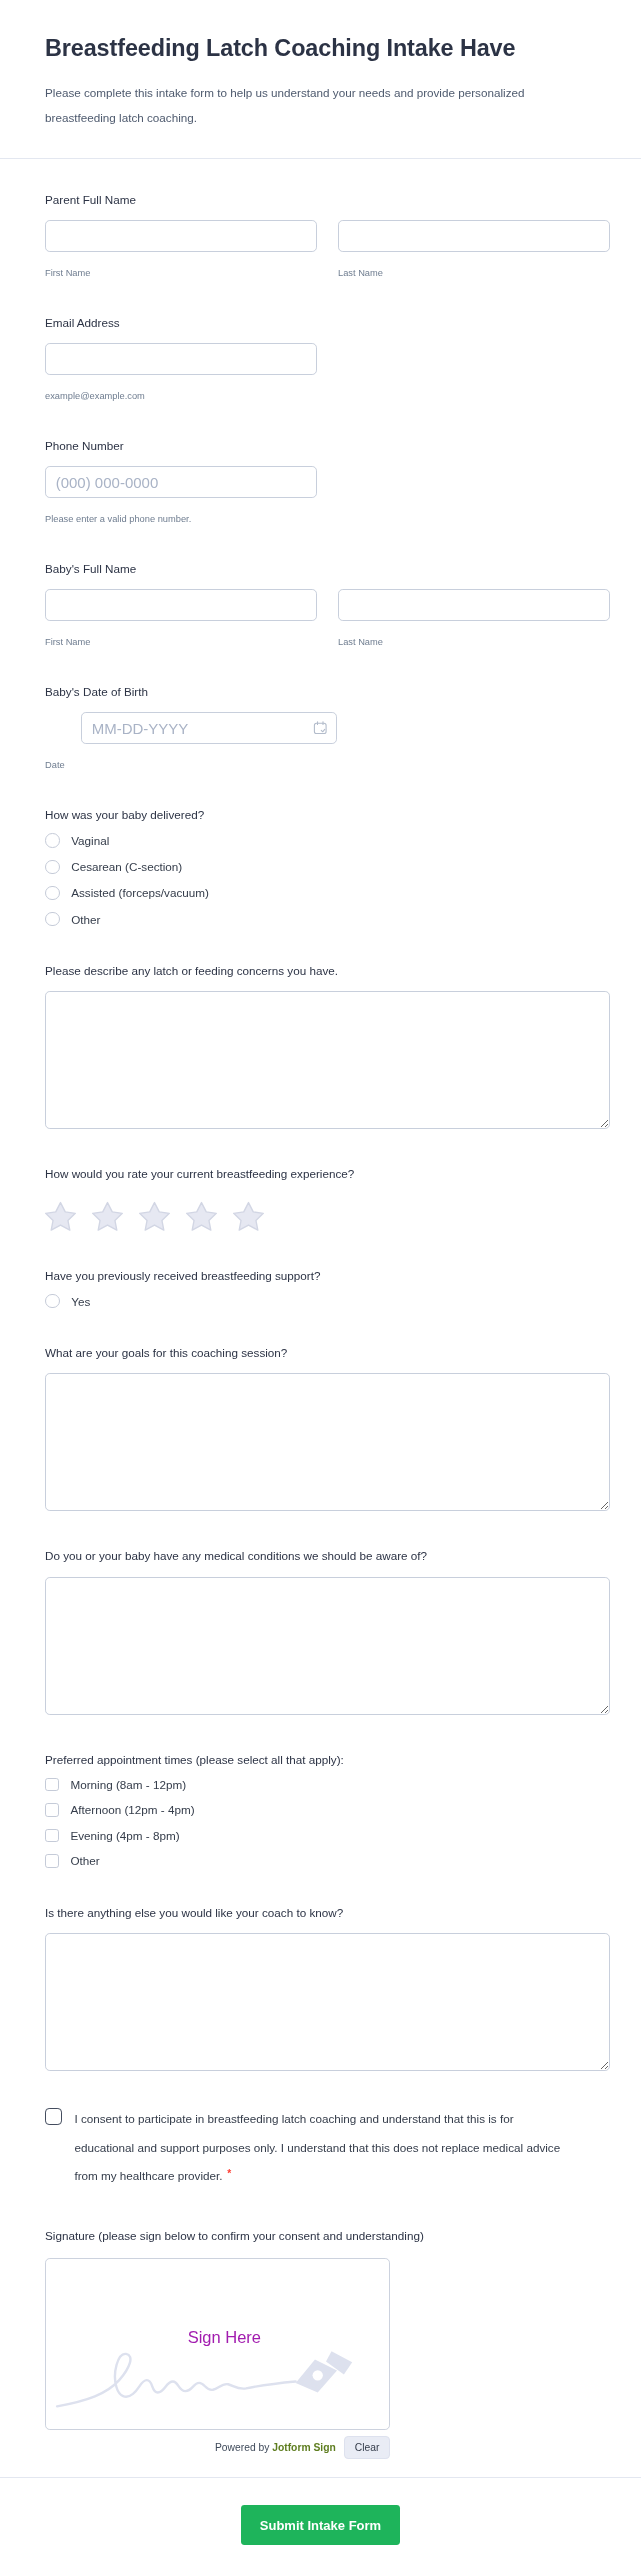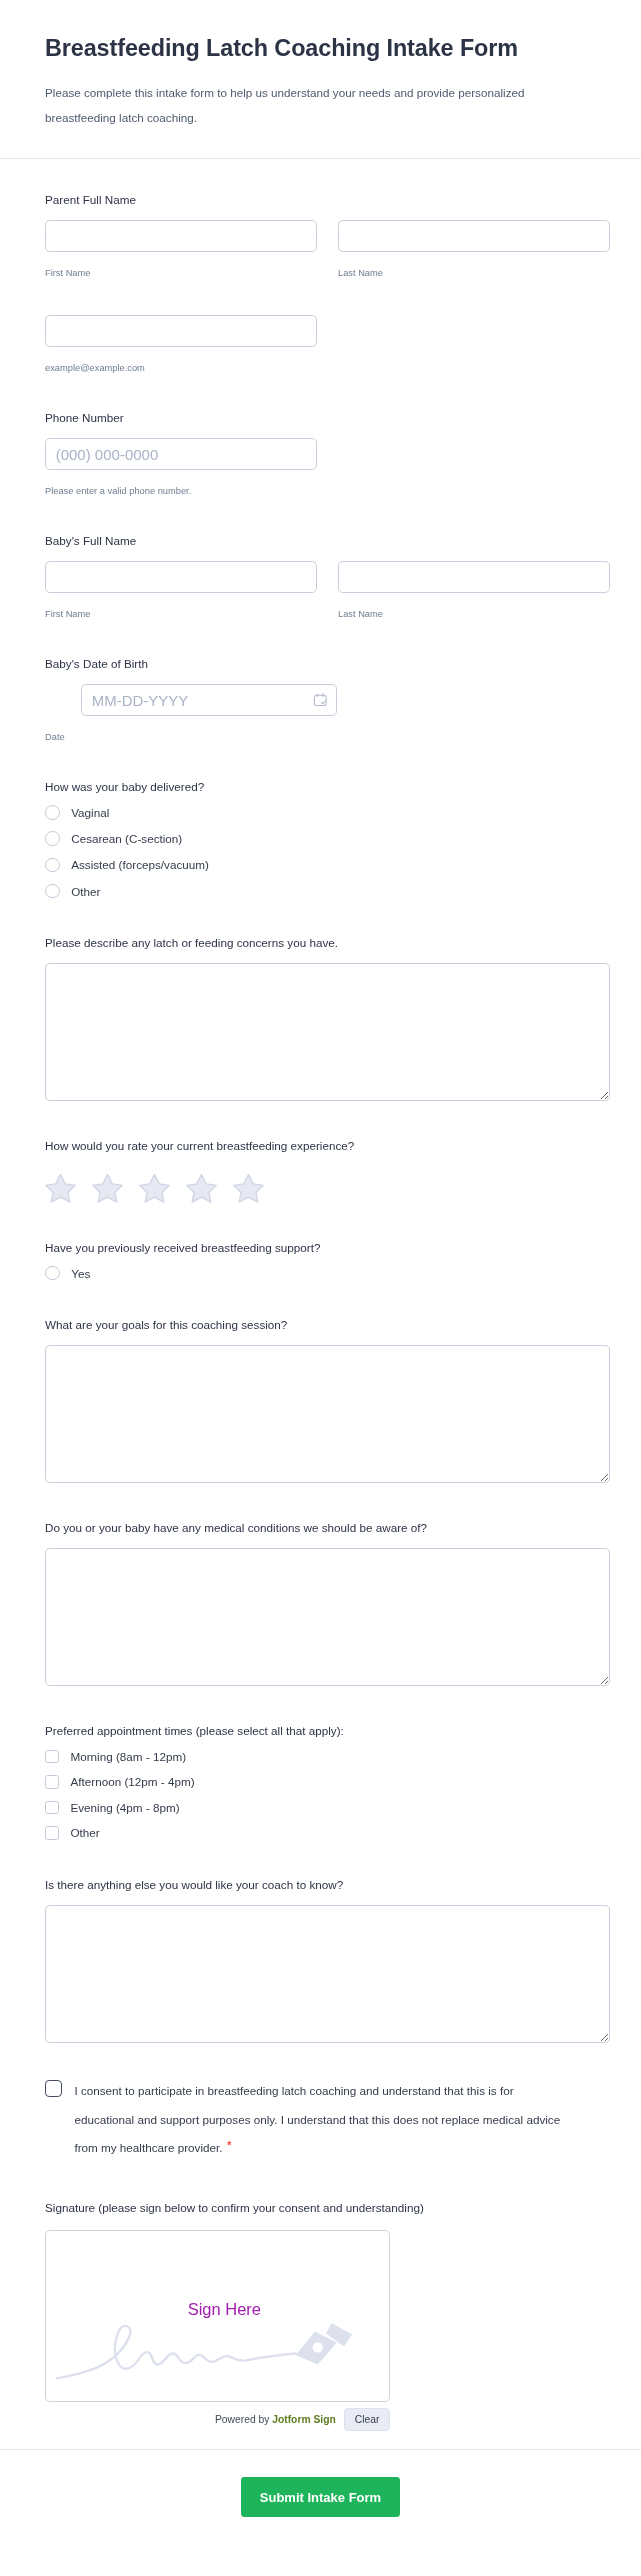--- a/index.html
+++ b/index.html
@@ -56,21 +56,21 @@
 
   .bottom-divider{margin-top:18px;}
   .submit-row{display:flex;justify-content:center;padding:27.6px 0 34px 0;}
   .submit-btn{background:#1eb45b;color:#ffffff;font-size:13px;font-weight:600;border:none;border-radius:3.4px;height:40px;min-width:155px;padding:0 19.3px;cursor:pointer;font-family:"Liberation Sans",sans-serif;}
 </style>
 </head>
 <body>
 
 <div>
   <header>
-    <h1 class="page-title">Breastfeeding Latch Coaching Intake Form</h1>
+    <h1 class="page-title">Breastfeeding Latch Coaching Intake Have</h1>
     <p class="page-subtitle">Please complete this intake form to help us understand your needs and provide personalized breastfeeding latch coaching.</p>
   </header>
 
   <hr class="divider">
 
   <main class="form-body">
 
     <div class="field">
       <div class="field-label">Parent Full Name</div>
       <div class="row2">
@@ -79,20 +79,21 @@
           <div class="sublabel">First Name</div>
         </div>
         <div class="col">
           <input type="text" class="text" style="">
           <div class="sublabel">Last Name</div>
         </div>
       </div>
     </div>
 
     <div class="field">
+      <div class="field-label">Email Address</div>
       <div class="control col">
         <input type="text" class="text" style="">
         <div class="sublabel">example@example.com</div>
       </div>
     </div>
 
     <div class="field">
       <div class="field-label">Phone Number</div>
       <div class="control col">
         <input type="text" class="text" placeholder="(000) 000-0000" style="">

